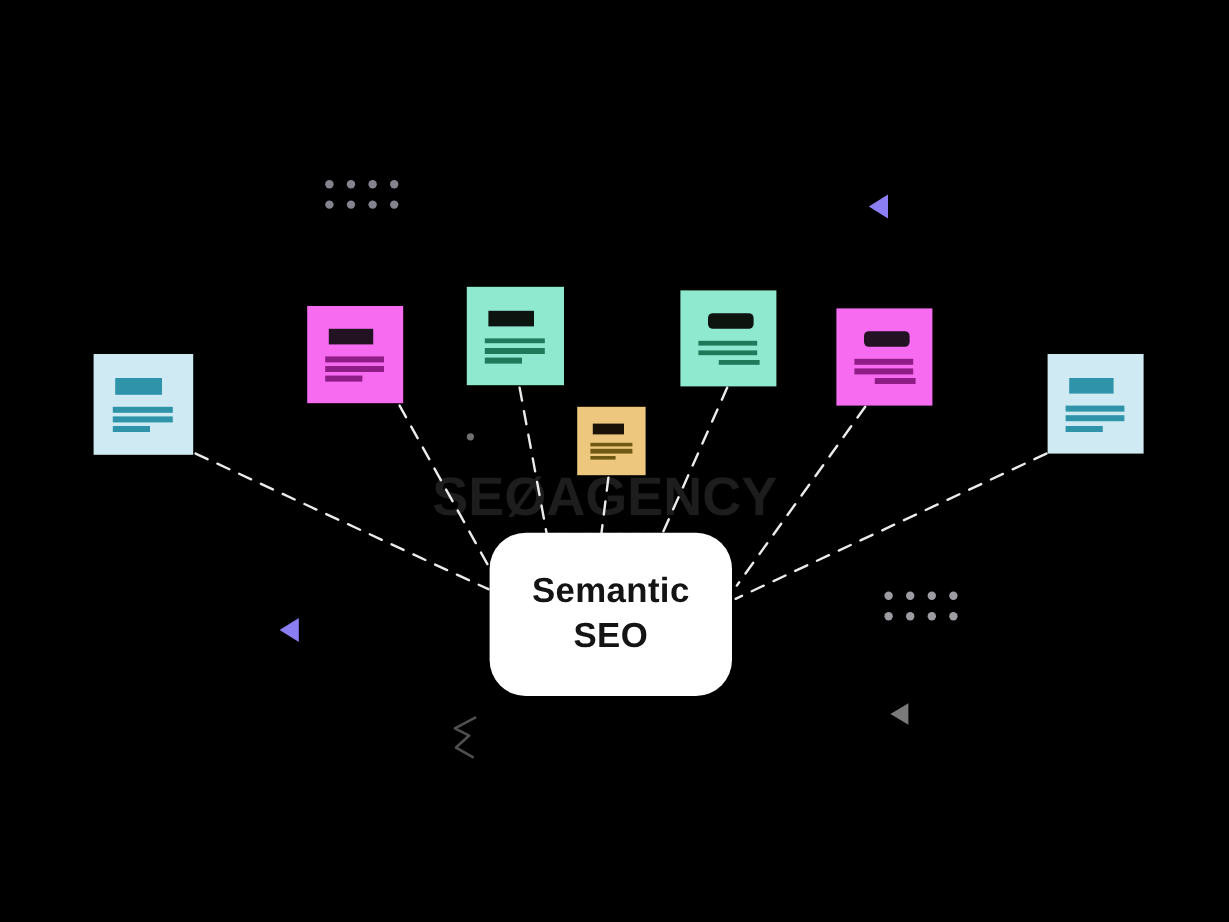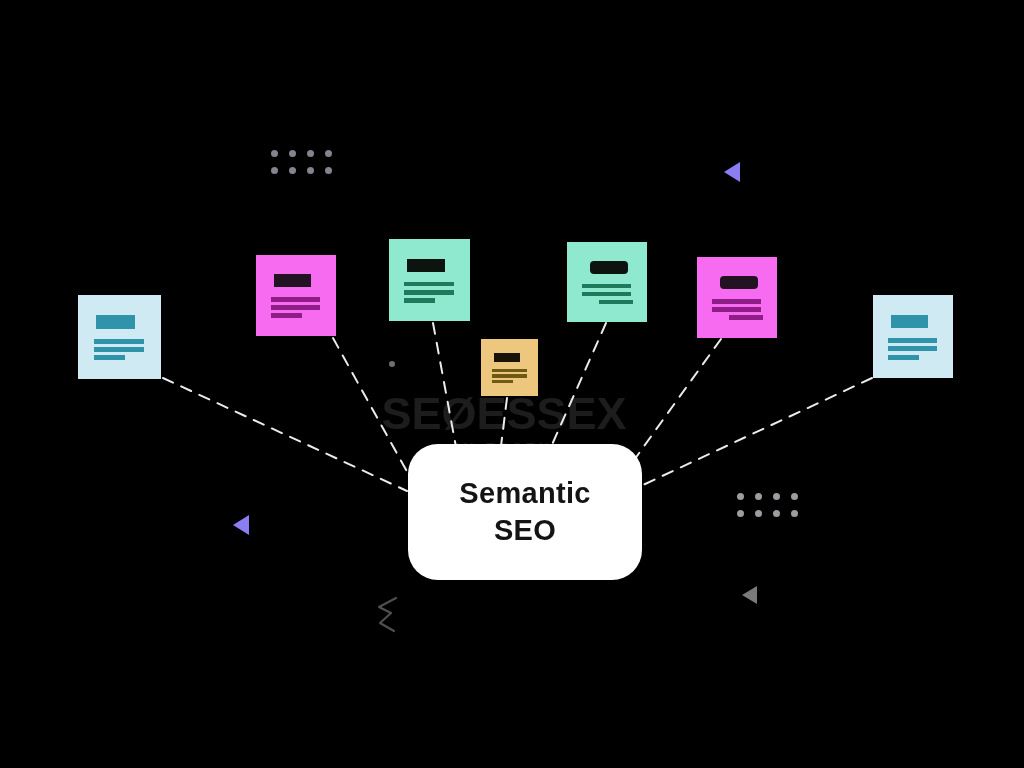--- a/index.html
+++ b/index.html
@@ -45,21 +45,21 @@
   .card.indent3 .l3{left:40%;width:43%;}
   #card0{left:78px;top:295px;width:83px;height:84px;}
   #card1{left:256px;top:255px;width:80px;height:81px;}
   #card2{left:389px;top:239px;width:81px;height:82px;}
   #card3{left:481px;top:339px;width:57px;height:57px;}
   #card4{left:567px;top:242px;width:80px;height:80px;}
   #card5{left:697px;top:257px;width:80px;height:81px;}
   #card6{left:873px;top:295px;width:80px;height:83px;}
   
   .center-box{
-    position:absolute;left:408px;top:444px;width:234px;height:136px;
+    position:absolute;left:408px;top:444px;width:202px;height:136px;
     background:var(--center-box-bg,#fff);border-radius:30px;
     display:flex;flex-direction:column;align-items:center;justify-content:center;
     gap:2px;
   }
   .center-box span{
     font-size:29px;font-weight:700;letter-spacing:0.3px;
     color:var(--center-text,#141414);line-height:1.22;
   }
   
   .dots{position:absolute;display:grid;grid-template-columns:repeat(4,7px);
@@ -78,21 +78,21 @@
     border-right:15px solid var(--triangle-gray,#7a7a7a);}
   .small-dot{position:absolute;left:389px;top:361px;width:6px;height:6px;
     border-radius:50%;background:var(--small-dot,#6f6f6f);}
 </style>
 </head>
 <body>
 
 <div id="stage">
 
   <div class="watermark">
-    <div class="wm-line1"><span>SE</span><span>Ø</span><span>ESSEX</span></div>
+    <div class="wm-line1"><span>SE</span><span>Ø</span><span>AGENCY</span></div>
     <div class="wm-sub">IN ESSEX</div>
   </div>
 
   <svg class="overlay" width="1024" height="768" viewBox="0 0 1024 768">
     <line class="connector" x1="163" y1="378" x2="407" y2="491"></line>
     <line class="connector" x1="333" y1="338" x2="410" y2="477"></line>
     <line class="connector" x1="433" y1="323" x2="456" y2="447"></line>
     <line class="connector" x1="507" y1="398" x2="501" y2="446"></line>
     <line class="connector" x1="606" y1="323" x2="551" y2="447"></line>
     <line class="connector" x1="721" y1="339" x2="614" y2="488"></line>

